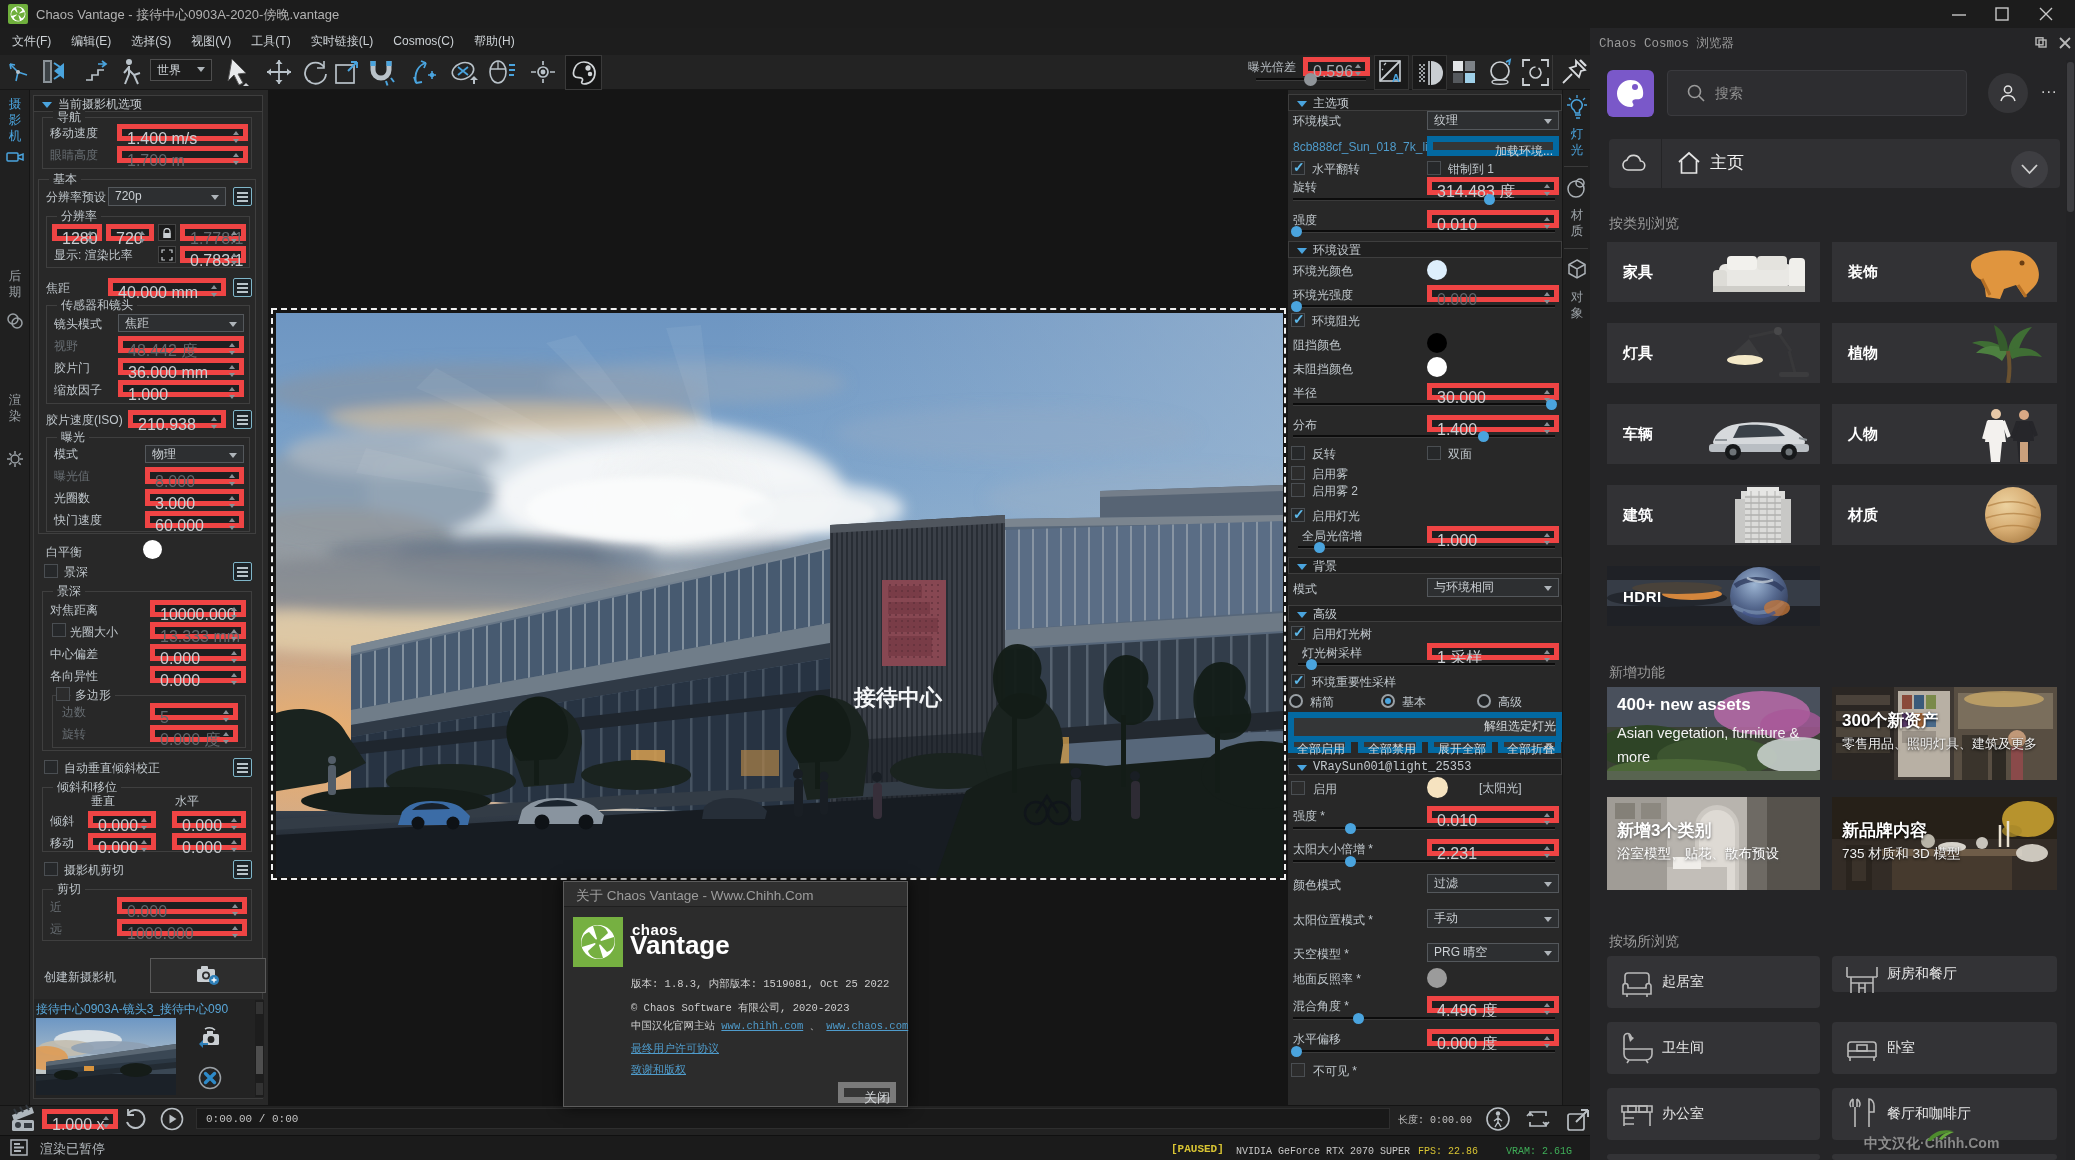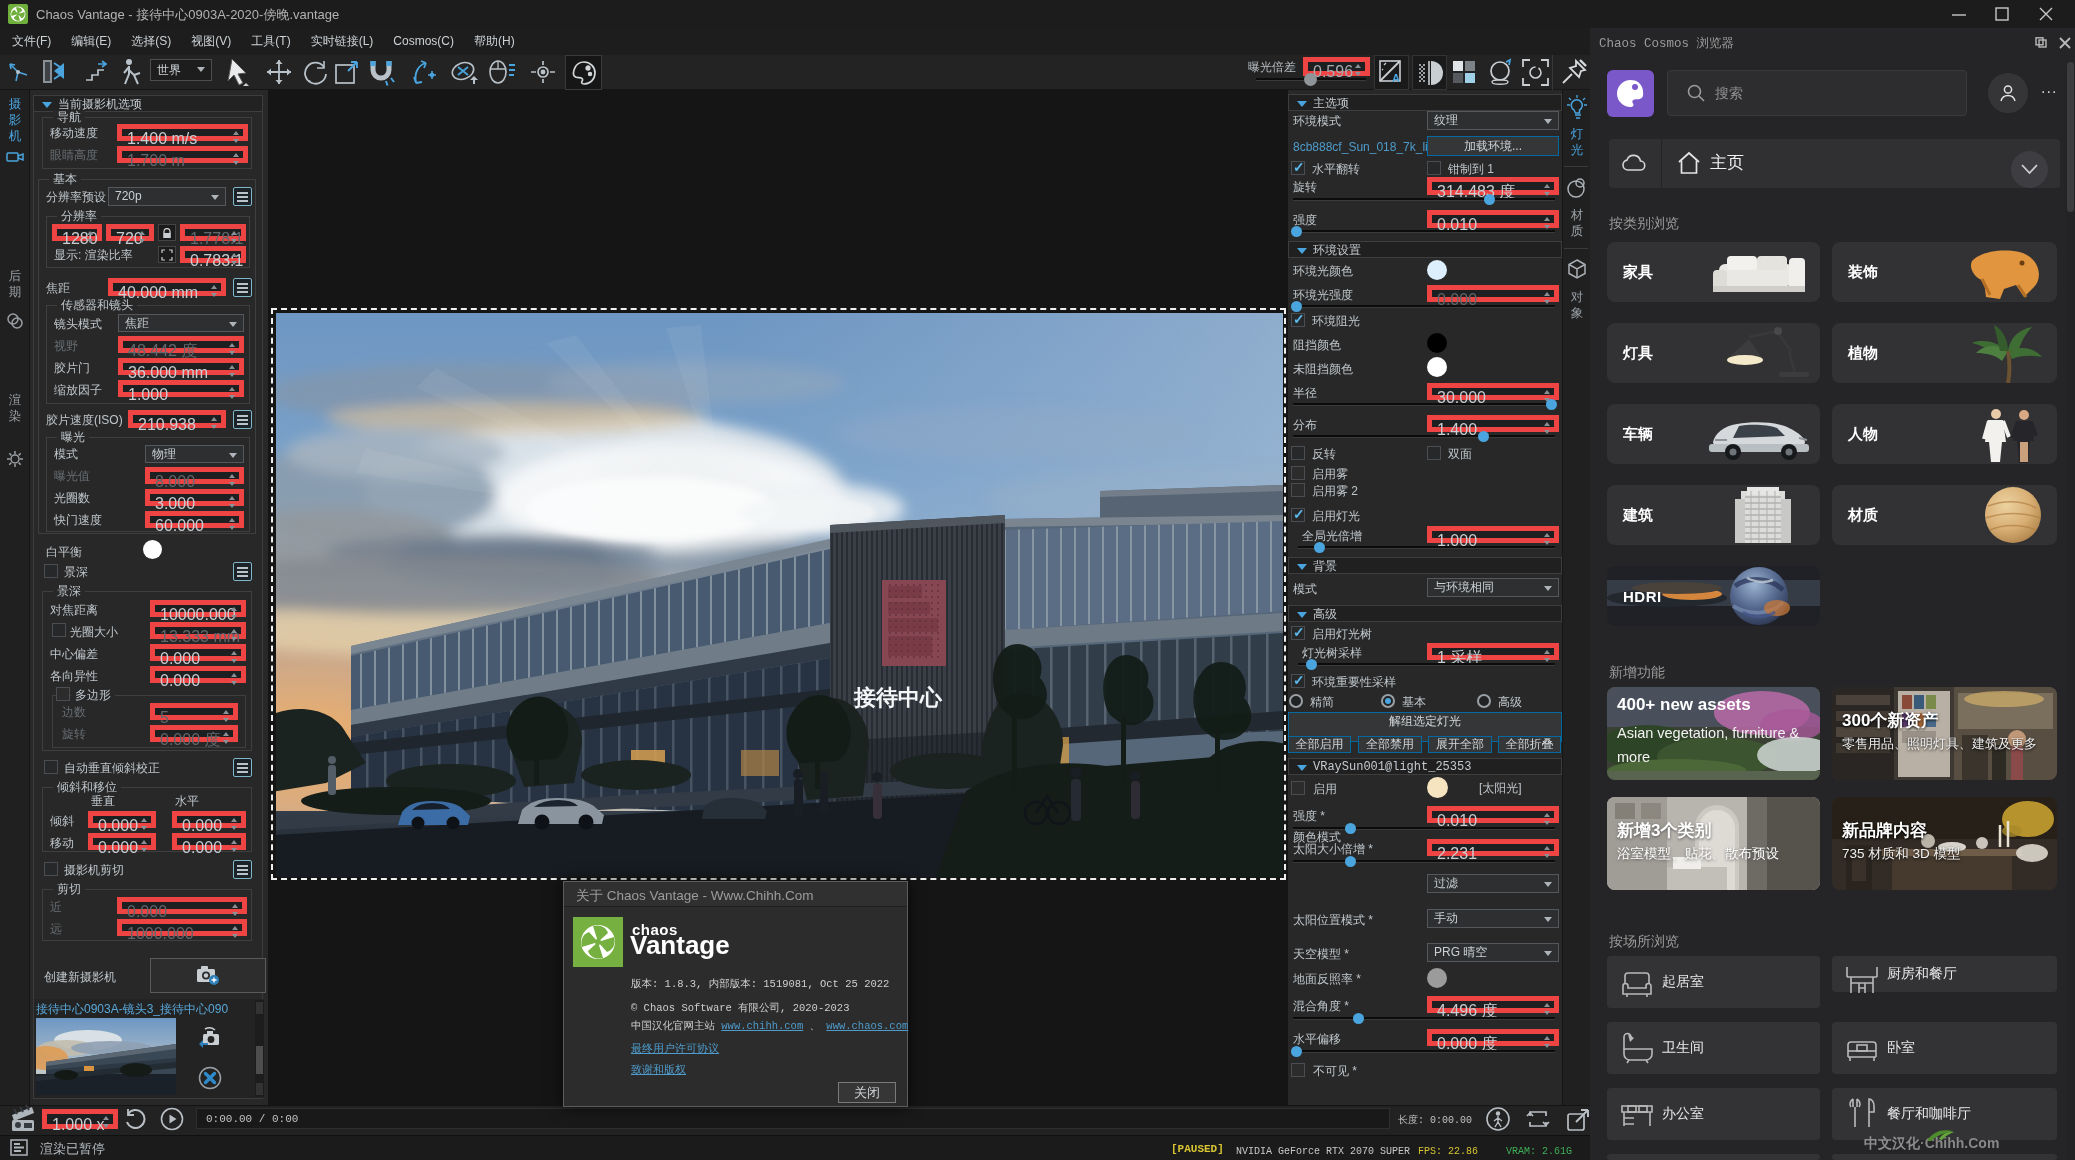--- a/index.html
+++ b/index.html
@@ -7,36 +7,36 @@
 .abs{position:absolute}
 .lbl{position:absolute;font-size:12px;color:#bfc6cb;white-space:nowrap;line-height:15px}
 .lbl.dim{color:#676d72}
 .fld{position:absolute;background:#1e1f20;border:5px solid #ef4444;color:#c9ced2;font-size:16px;line-height:15px;padding:2px 5px;white-space:nowrap}
 .fld.dim{color:#62686d}
 .fld .sp{position:absolute;right:3px;top:2px;width:7px;height:12px}
 .fld .sp:before{content:"";position:absolute;top:0;left:0;border-left:3.5px solid transparent;border-right:3.5px solid transparent;border-bottom:4px solid #8a9096}
 .fld .sp:after{content:"";position:absolute;bottom:0;left:0;border-left:3.5px solid transparent;border-right:3.5px solid transparent;border-top:4px solid #8a9096}
 .dd{position:absolute;background:#2d2f31;border:1px solid #54585c;color:#ccd1d5;font-size:12px;line-height:15px;padding:1px 6px;white-space:nowrap}
 .dd:after{content:"";position:absolute;right:6px;top:7px;border-left:4px solid transparent;border-right:4px solid transparent;border-top:5px solid #aeb4b9}
-.btn{position:absolute;background:#343637;border:1px solid #0369a1;color:#d2d6d9;font-size:12px;text-align:center;white-space:nowrap}
+.btn{position:absolute;background:#343637;border:6px solid #0369a1;color:#d2d6d9;font-size:12px;text-align:right;white-space:nowrap}
 .chk{position:absolute;width:14px;height:14px;background:#26282a;border:1px solid #4a4e52}
 .chk.on:after{content:"\2713";position:absolute;left:1px;top:-3px;color:#5db7e8;font-size:14px;font-weight:bold}
 .sld{position:absolute;height:3px;background:#0c0c0c;border-bottom:1px solid #3a3a3a}
 .sld .k{position:absolute;top:-4px;width:11px;height:11px;border-radius:50%;background:#4aa4de}
 .circ{position:absolute;border-radius:50%}
 .grp{position:absolute;border:1px solid #3f3f3f}
 .grp .t{position:absolute;top:-8px;left:10px;background:#282828;padding:0 4px;font-size:12px;color:#bfc6cb;line-height:15px;white-space:nowrap}
 .hdr{position:absolute;background:#202020;border:1px solid #3e3e3e;color:#c4cacF;font-size:12px;line-height:16px;padding-left:24px}
 .hdr:before{content:"";position:absolute;left:8px;top:6px;border-left:5px solid transparent;border-right:5px solid transparent;border-top:6px solid #4aa4de}
 .ib{position:absolute;width:19px;height:19px;background:#1c2328;border:1px solid #7fb6c9;border-radius:2px}
 .ib:after{content:"";position:absolute;left:3px;top:4px;width:11px;height:2px;background:#b9c4ca;box-shadow:0 4px 0 #b9c4ca,0 8px 0 #b9c4ca}
 .radio{position:absolute;width:14px;height:14px;border:2px solid #9aa0a5;border-radius:50%;background:#202224}
 .radio.on:after{content:"";position:absolute;left:2px;top:2px;width:6px;height:6px;border-radius:50%;background:#4aa4de}
 svg{position:absolute;display:block}
-.card{position:absolute;background:#323235;border-radius:8px;overflow:hidden}
+.card{position:absolute;background:#323235;border-radius:0;overflow:hidden}
 .card .cl{position:absolute;left:16px;top:50%;transform:translateY(-50%);font-size:15px;font-weight:bold;color:#fff;z-index:3}
 .scard{position:absolute;background:#333336;border-radius:4px}
 .scard .sl{position:absolute;left:55px;top:50%;transform:translateY(-50%);font-size:14px;color:#e8e8e8}
 </style></head>
 <body>
 
 <div class="abs" style="left:0;top:0;width:2075px;height:28px;background:#1c1c1c"></div>
 <svg class="abs" style="left:8px;top:4px" width="20" height="20" viewBox="0 0 20 20">
     <rect width="20" height="20" rx="2" fill="#6faf3c"></rect>
     <circle cx="10" cy="10" r="7.5" fill="#fff"></circle>
@@ -667,21 +667,21 @@
 <div class="lbl" style="left:1293px;top:809px">强度 *</div>
     <div class="fld" style="left:1427px;top:806px;width:132px;height:17px">0.010<i class="sp"></i></div>
 <div class="sld" style="left:1293px;top:827px;width:262px">
       <div class="k" style="left:52px"></div>
     </div>
 <div class="lbl" style="left:1293px;top:842px">太阳大小倍增 *</div>
     <div class="fld" style="left:1427px;top:839px;width:132px;height:17px">2.231<i class="sp"></i></div>
 <div class="sld" style="left:1293px;top:860px;width:262px">
       <div class="k" style="left:52px"></div>
     </div>
-<div class="lbl" style="left:1293px;top:830px">颜色模式</div>
+<div class="lbl" style="left:1293px;top:878px">颜色模式</div>
     <div class="dd" style="left:1427px;top:874px;width:132px;height:19px">过滤</div>
 <div class="lbl" style="left:1293px;top:913px">太阳位置模式 *</div>
     <div class="dd" style="left:1427px;top:909px;width:132px;height:19px">手动</div>
 <div class="lbl" style="left:1293px;top:947px">天空模型 *</div>
     <div class="dd" style="left:1427px;top:943px;width:132px;height:19px">PRG 晴空</div>
 <div class="lbl" style="left:1293px;top:972px">地面反照率 *</div>
     <div class="circ" style="left:1427px;top:968px;width:20px;height:20px;background:#9b9b9b"></div>
 <div class="lbl" style="left:1293px;top:999px">混合角度 *</div>
     <div class="fld" style="left:1427px;top:996px;width:132px;height:17px">4.496 度<i class="sp"></i></div>
 <div class="sld" style="left:1293px;top:1017px;width:262px">

